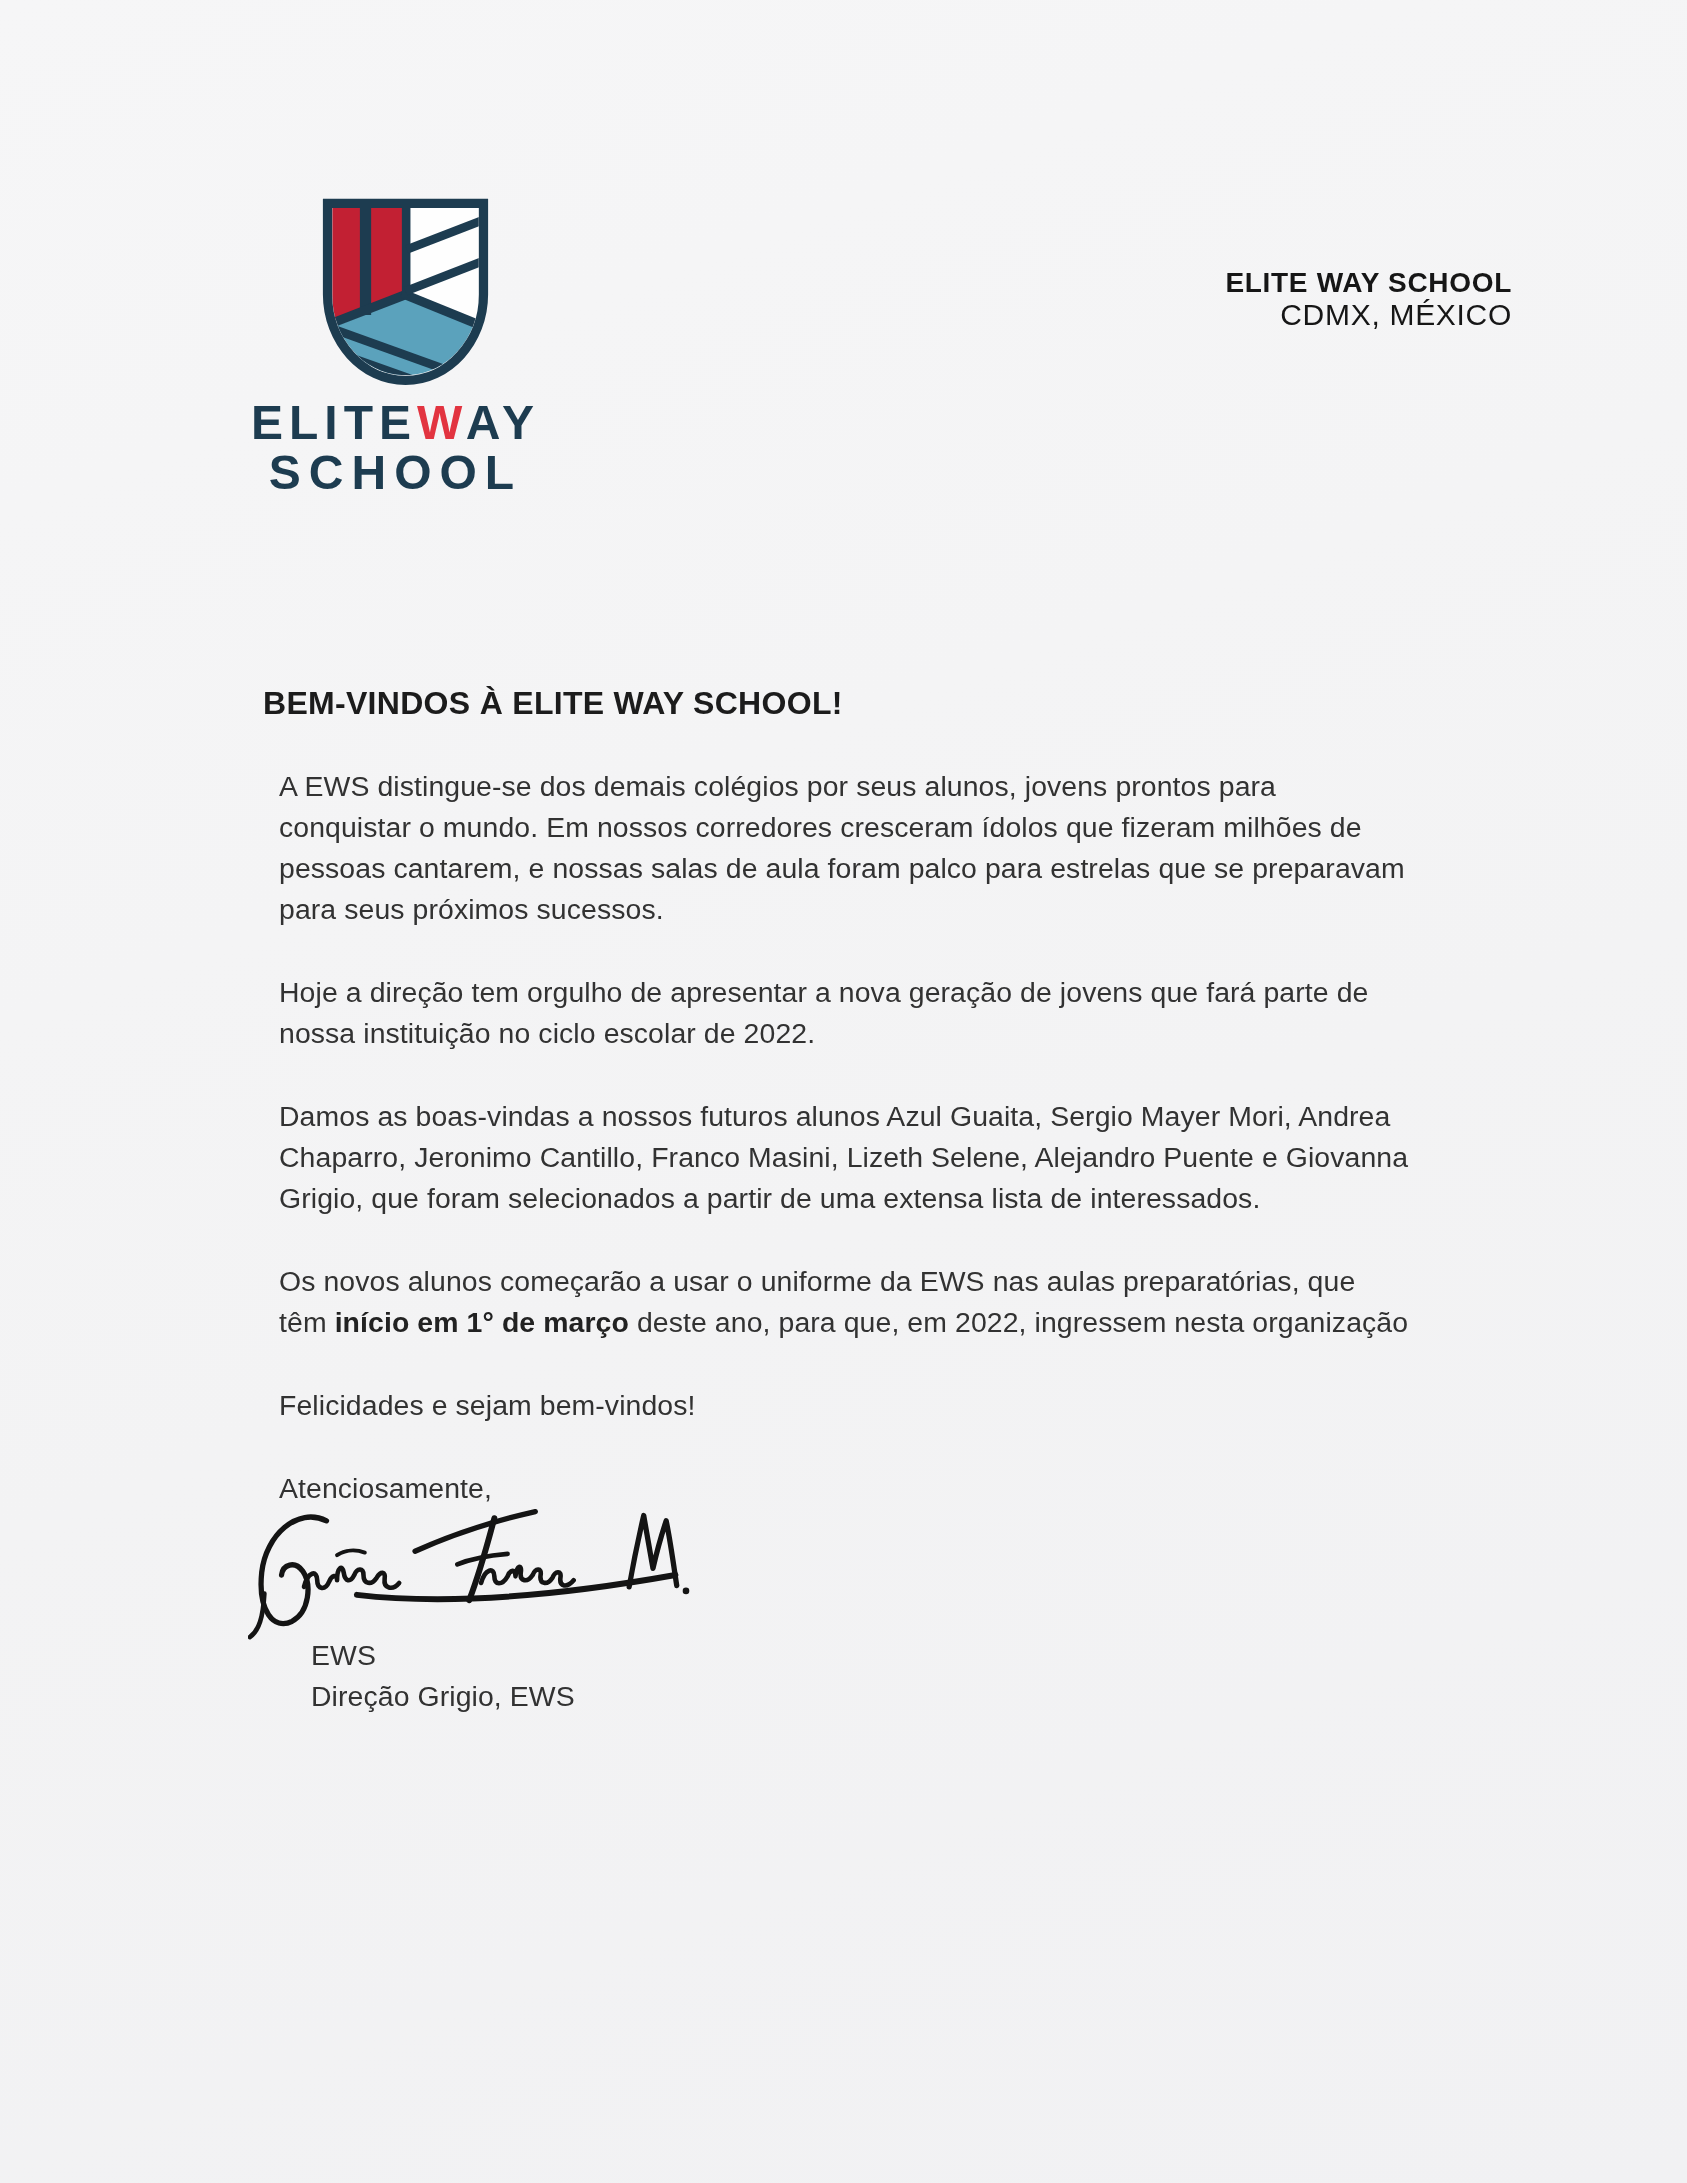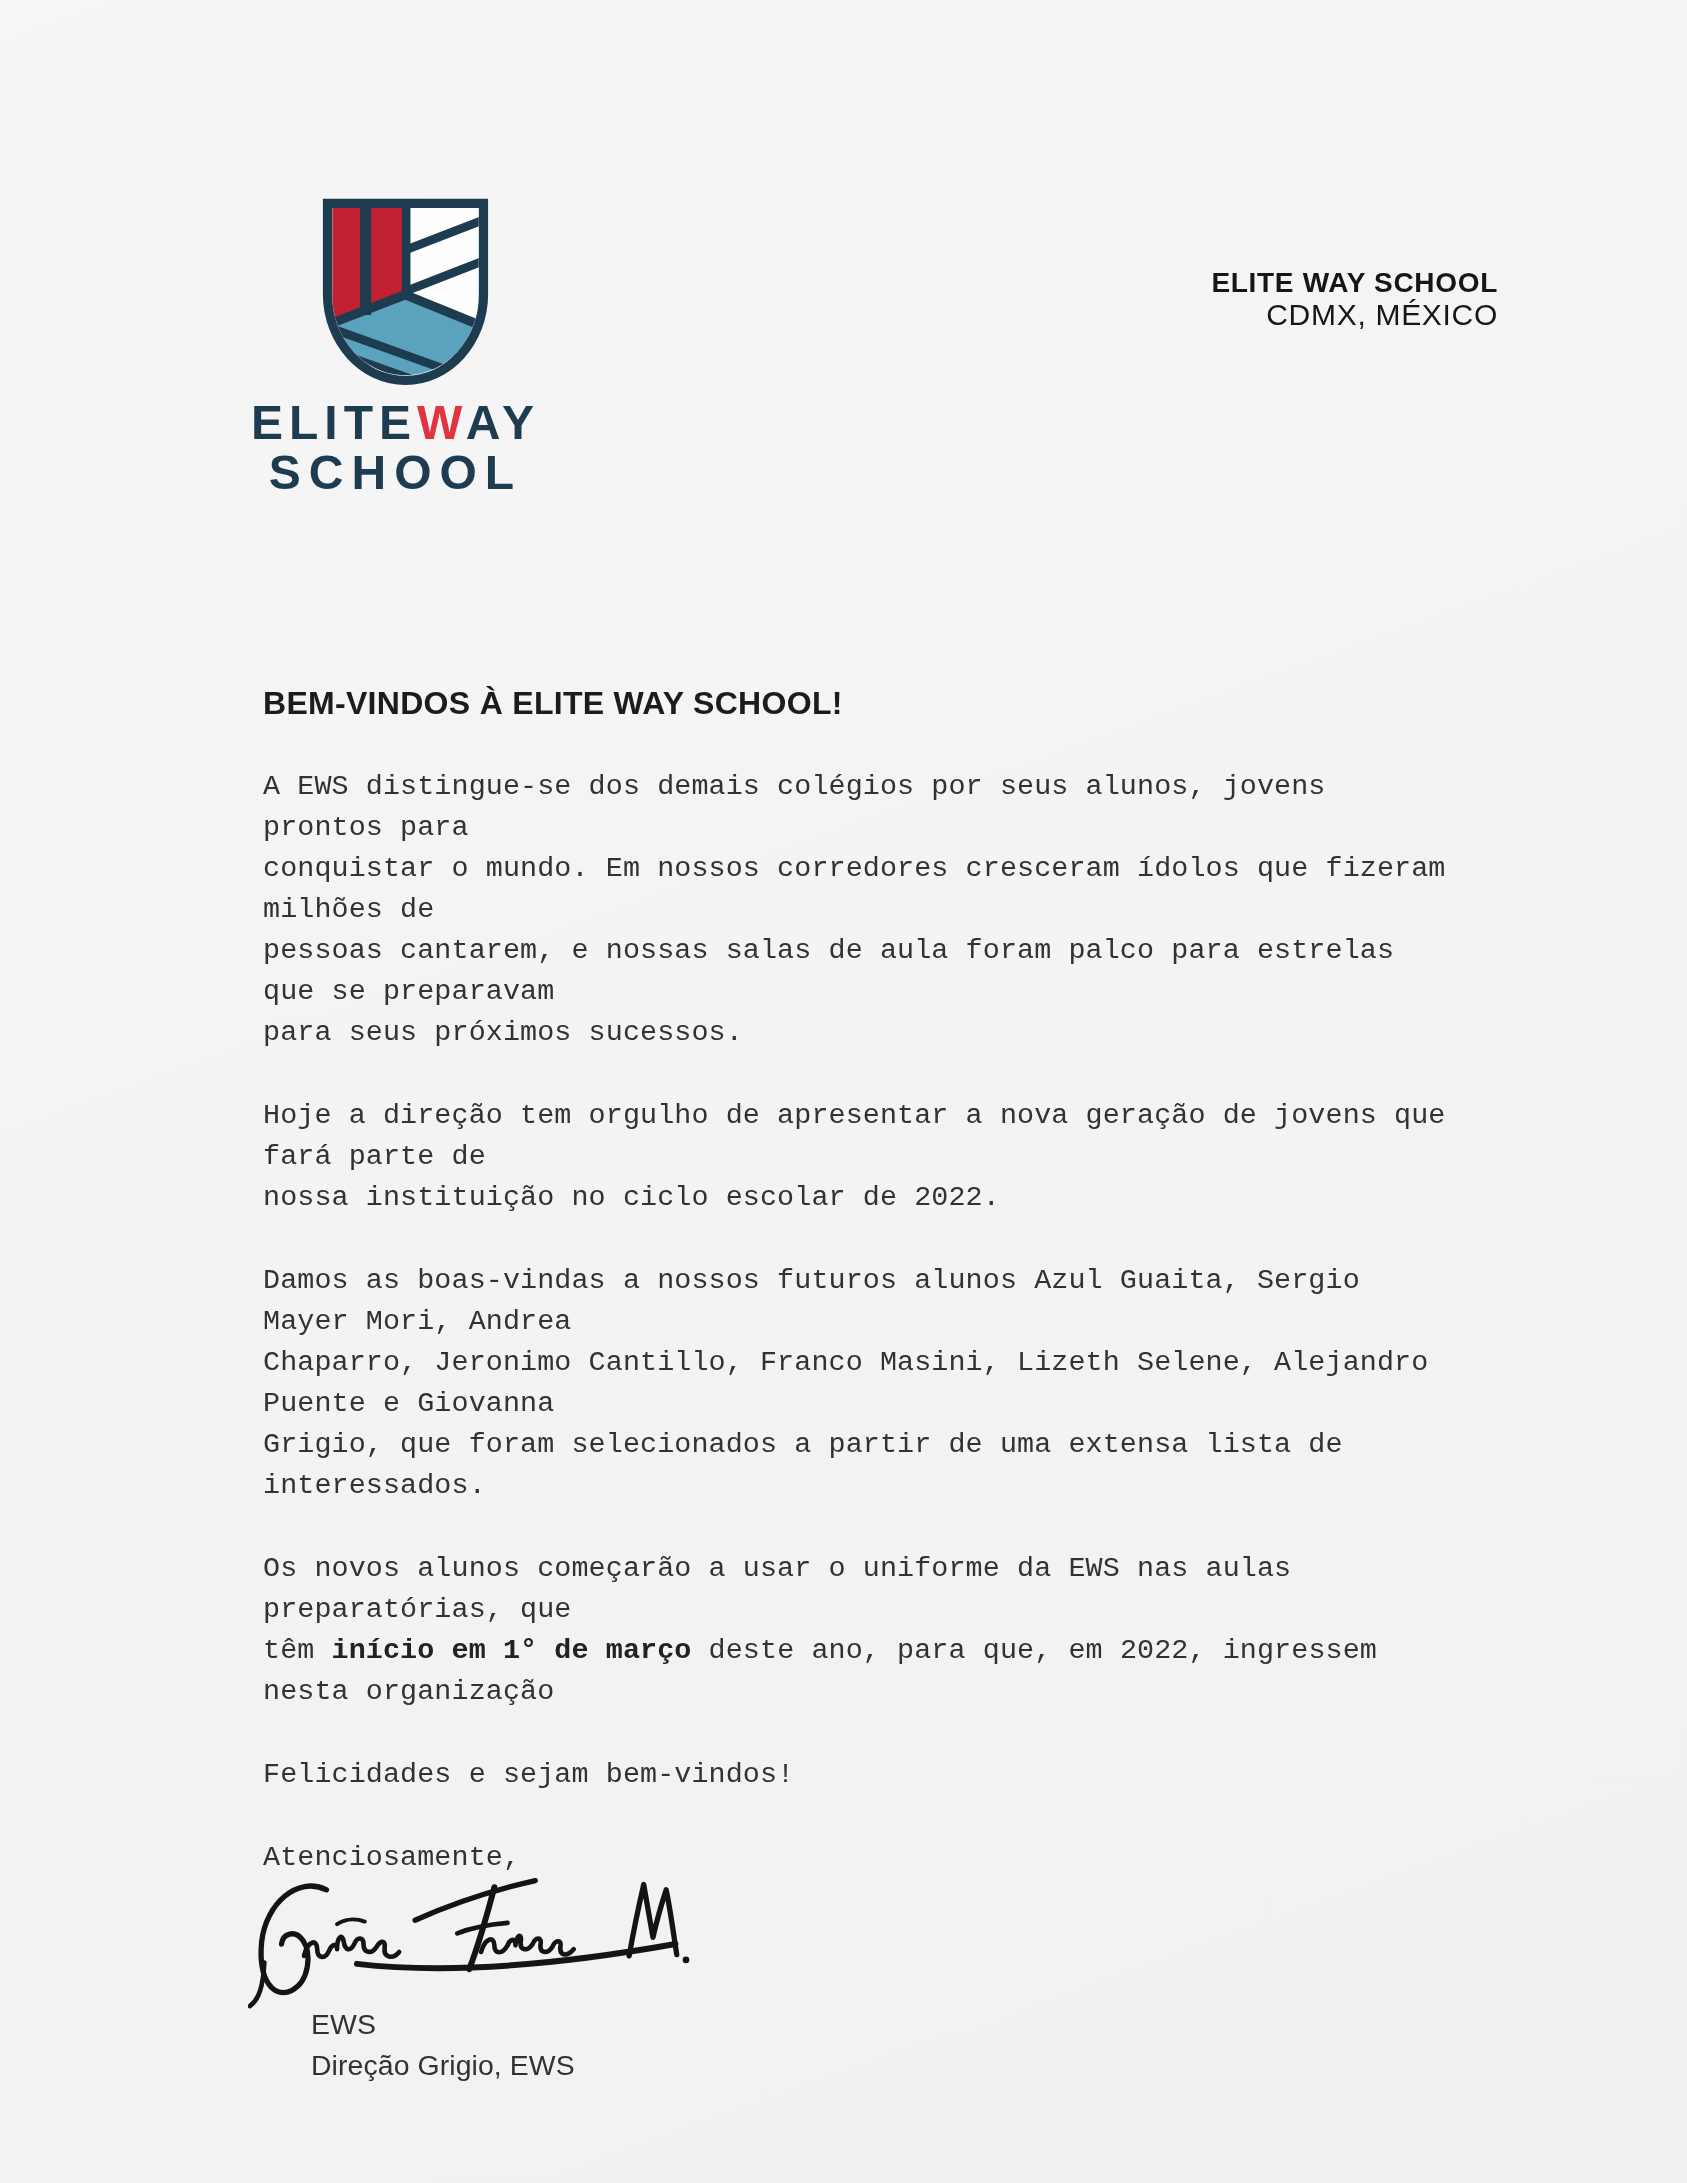--- a/index.html
+++ b/index.html
@@ -48,21 +48,21 @@
     line-height: 50px;
     letter-spacing: 8px;
     color: #1d3c50;
     white-space: nowrap;
   }
 
   
   .letterhead {
     position: absolute;
     top: 267px;
-    right: 189px;
+    right: 175px;
     text-align: right;
     color: #161616;
   }
   .letterhead .org {
     font-size: 28px;
     font-weight: 700;
     line-height: 32px;
     letter-spacing: 0.7px;
     white-space: nowrap;
   }
@@ -87,21 +87,21 @@
     color: #323232;
   }
   .letter h1 {
     font-size: 32px;
     font-weight: 700;
     line-height: 41px;
     letter-spacing: 0.3px;
     color: #1c1c1c;
     margin: 0 0 42px 0;
   }
-  .letter p { margin: 0 0 42px 0; font-family: Liberation Mono, monospace; }
+  .letter p { margin: 0 0 42px 16px; }
   .letter p.tight { margin-bottom: 0; }
   .letter strong { font-weight: 700; color: #222222; }
 
   .signature-wrap {
     position: relative;
     height: 126px;
   }
   .signature-wrap svg {
     position: absolute;
     left: -14.6px;

